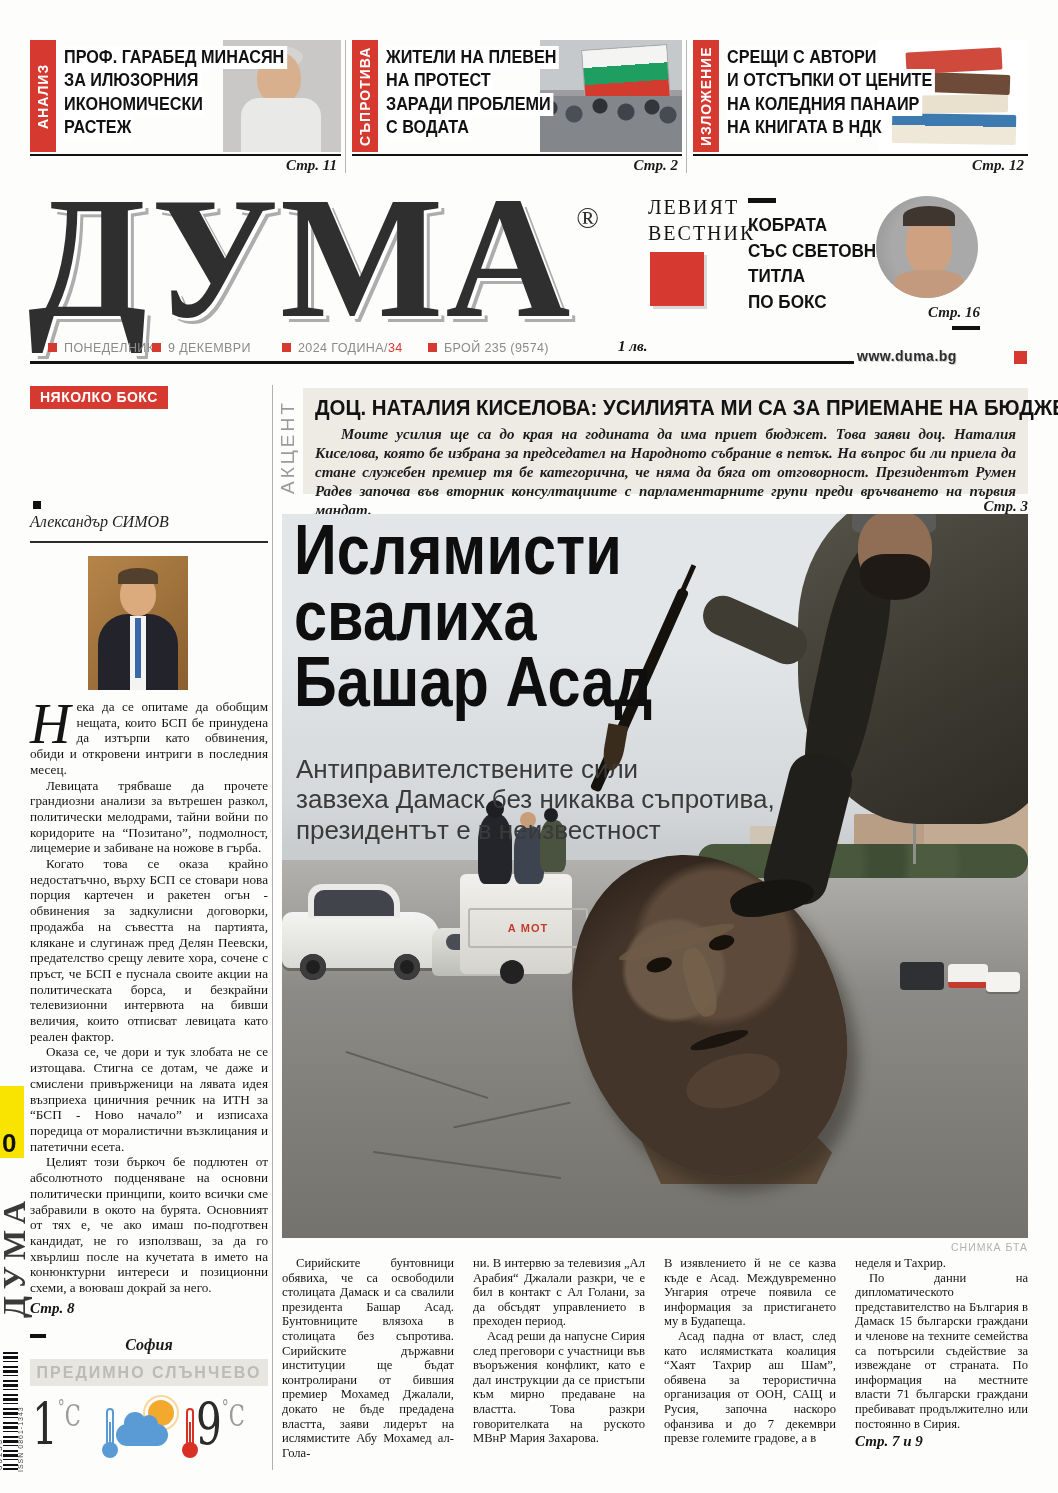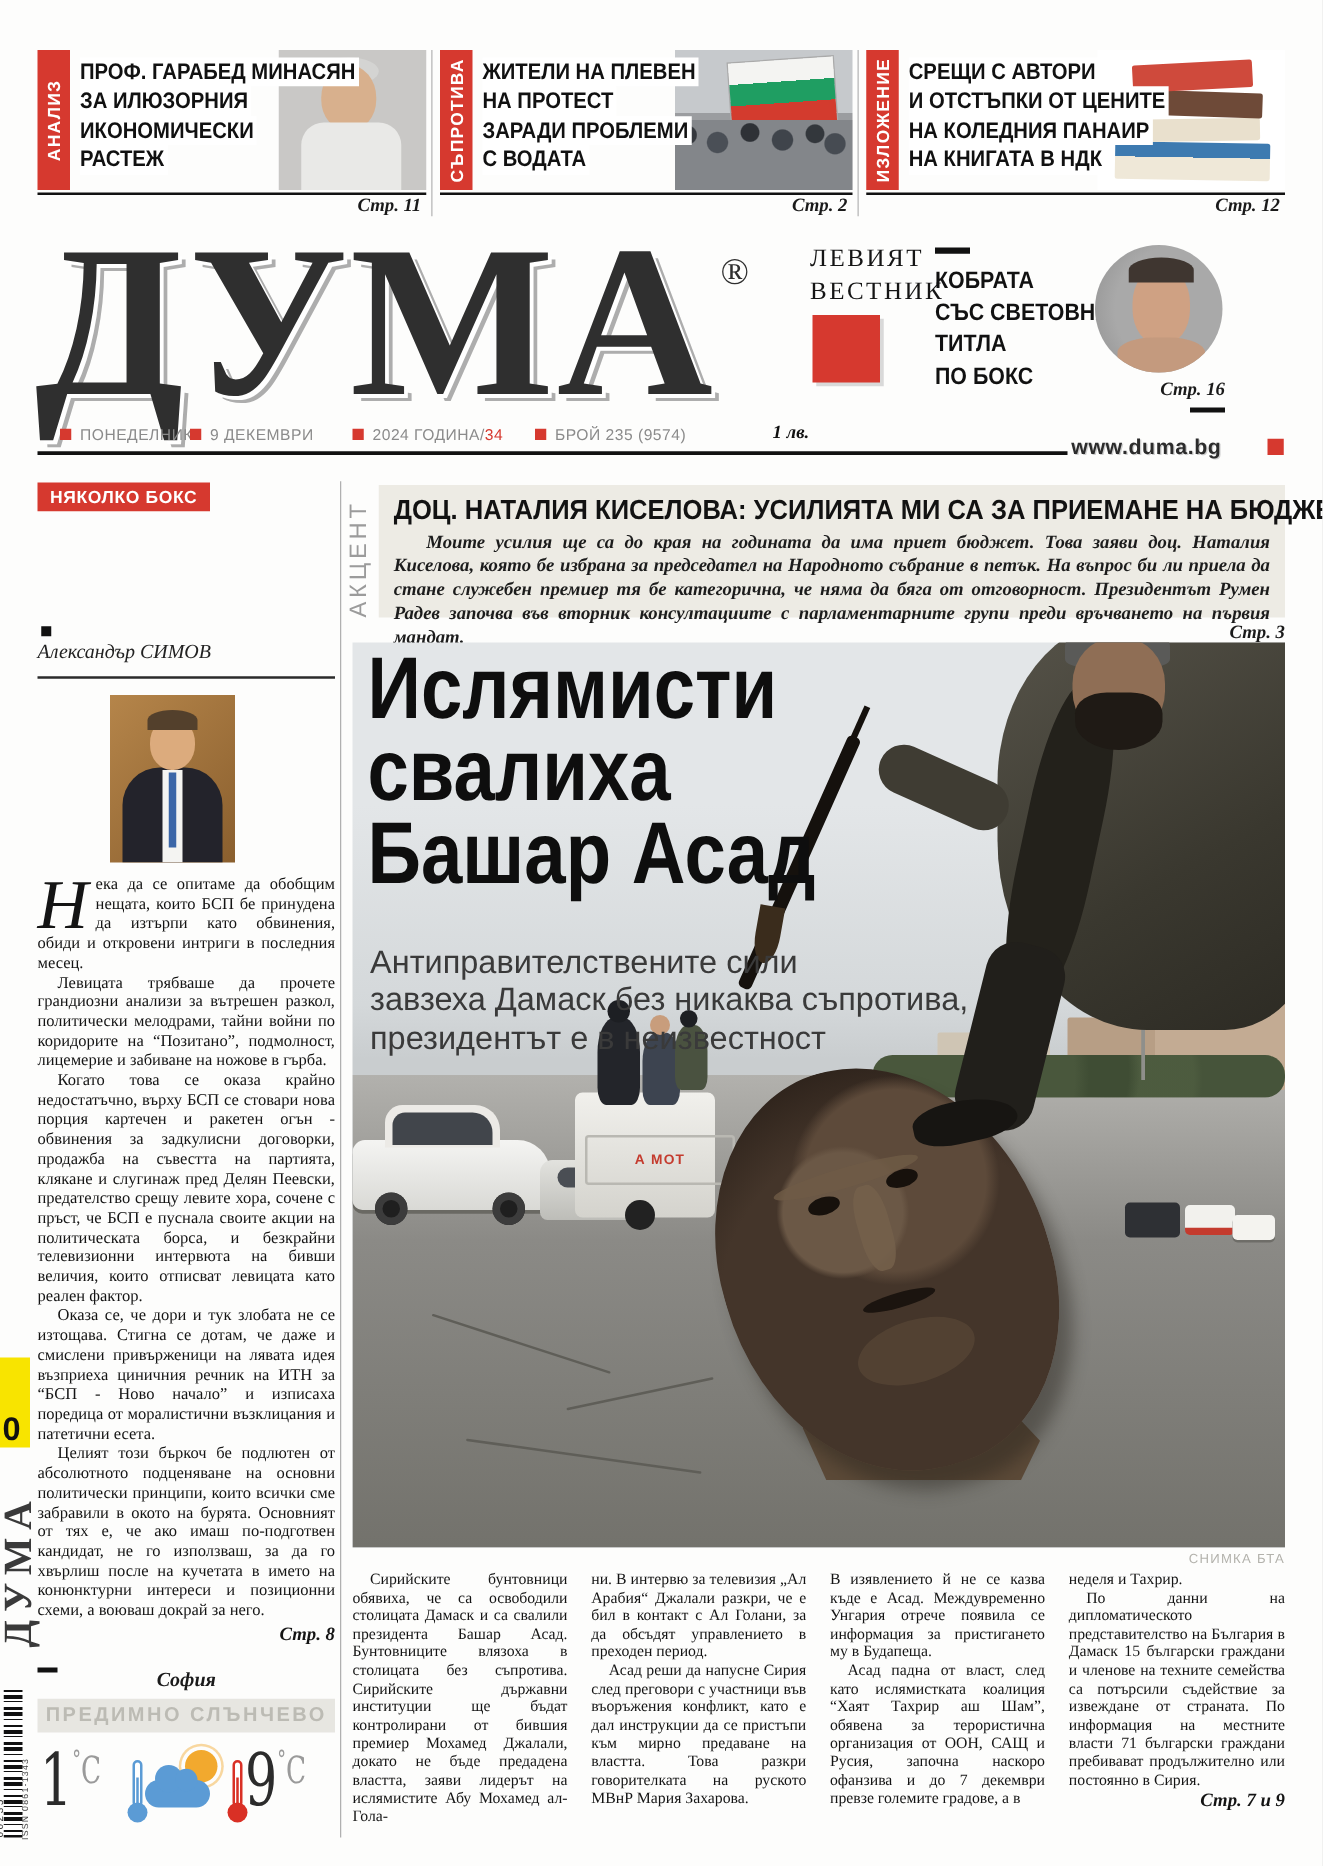--- a/index.html
+++ b/index.html
@@ -62,21 +62,21 @@
   .promo-dash { left:748px; top:198px; width:28px; height:5px; background:#111; }
   .promo-title { left:748px; top:212px; font-family:"Liberation Sans",sans-serif; font-weight:bold; font-size:19px; line-height:1.35; color:#111; }
   .promo-title span { display:block; transform:scaleX(.9); transform-origin:0 0; white-space:nowrap; }
   .promo-photo { left:876px; top:196px; width:102px; height:102px; border-radius:50%; overflow:hidden;
     background:radial-gradient(circle at 65% 50%, #a9a9a9 0 60%, #8f8f8f); }
   .promo-photo .face { position:absolute; left:30px; top:18px; width:46px; height:62px; border-radius:46%; background:#cfa183; }
   .promo-photo .hair { position:absolute; left:27px; top:10px; width:52px; height:20px; border-radius:50% 50% 0 0; background:#3f3630; }
   .promo-photo .torso { position:absolute; left:18px; top:74px; width:70px; height:30px; border-radius:40% 40% 0 0; background:#c49a7e; }
   .promo-page { left:900px; top:304px; width:80px; text-align:right; }
   .promo-page-dash { left:952px; top:326px; width:28px; height:4px; background:#111; }
-  .website { left:857px; top:348px; font-family:"Liberation Sans",sans-serif; font-weight:bold; font-size:17px;
+  .website { left:857px; top:348px; font-family:"Liberation Sans",sans-serif; font-weight:bold; font-size:14px;
     letter-spacing:.5px; color:#2c2c2c; text-shadow:1px 1px 0 #cfcfcf; }
   .web-square { left:1014px; top:351px; width:13px; height:13px; background:#d6392f; }
 
   
   .dl-item { top:341px; font-family:"Liberation Sans",sans-serif; font-size:12.5px; letter-spacing:.4px; color:#8b8b8b; }
   .dl-item .sq { display:inline-block; width:9px; height:9px; background:#d6392f; margin-right:7px; }
   .dl-red { color:#d6392f; }
   .d1{left:48px}.d2{left:152px}.d3{left:282px}.d4{left:428px}
   .price { left:618px; top:338px; font-style:italic; font-weight:bold; font-size:15px; color:#111; }
   .dl-rule { left:30px; top:361px; width:824px; height:3px; background:#111; }
@@ -93,21 +93,21 @@
     background:linear-gradient(135deg,#b5854a,#8a5f2e); }
   .op-photo .head { position:absolute; left:32px; top:18px; width:36px; height:42px; border-radius:48%; background:#dcab7d; }
   .op-photo .hair { position:absolute; left:30px; top:12px; width:40px; height:16px; border-radius:50% 50% 0 0; background:#53402c; }
   .op-photo .suit { position:absolute; left:10px; top:58px; width:80px; height:76px; border-radius:30px 30px 0 0; background:#23232b; }
   .op-photo .shirt { position:absolute; left:42px; top:60px; width:16px; height:74px; background:#f4f4f2; }
   .op-photo .tie { position:absolute; left:47px; top:62px; width:6px; height:60px; background:#3b66a8; }
   .op-text { left:30px; top:699px; width:238px; font-size:13.2px; line-height:1.19; text-align:justify; color:#141414; }
   .op-text p { text-indent:16px; }
   .op-text p.first { text-indent:0; }
   .dropcap { float:left; font-style:italic; font-size:56px; line-height:42px; padding:4px 6px 0 0; }
-  .op-page { text-align:right; margin-top:4px; }
+  .op-page { margin-top:4px; }
 
   
   .w-dash { left:30px; top:1334px; width:16px; height:4px; background:#111; }
   .weather { left:30px; top:1336px; width:238px; }
   .w-city { text-align:center; font-style:italic; font-weight:bold; font-size:16px; }
   .w-bar { margin-top:5px; height:27px; background:#e7e6e1; display:flex; align-items:center; justify-content:center;
     font-family:"Liberation Sans",sans-serif; font-size:16px; letter-spacing:2px; color:#bcbbb4; font-weight:bold; }
   .w-row { margin-top:12px; display:flex; align-items:flex-start; justify-content:space-between; padding:0 2px; }
   .w-temp { font-family:"DejaVu Serif",serif; font-size:58px; line-height:.9; color:#2b2b2b; transform:scaleX(.7); transform-origin:0 0; white-space:nowrap; }
   .w-temp .dg { font-size:20px; vertical-align:30px; color:#9a9a9a; }

